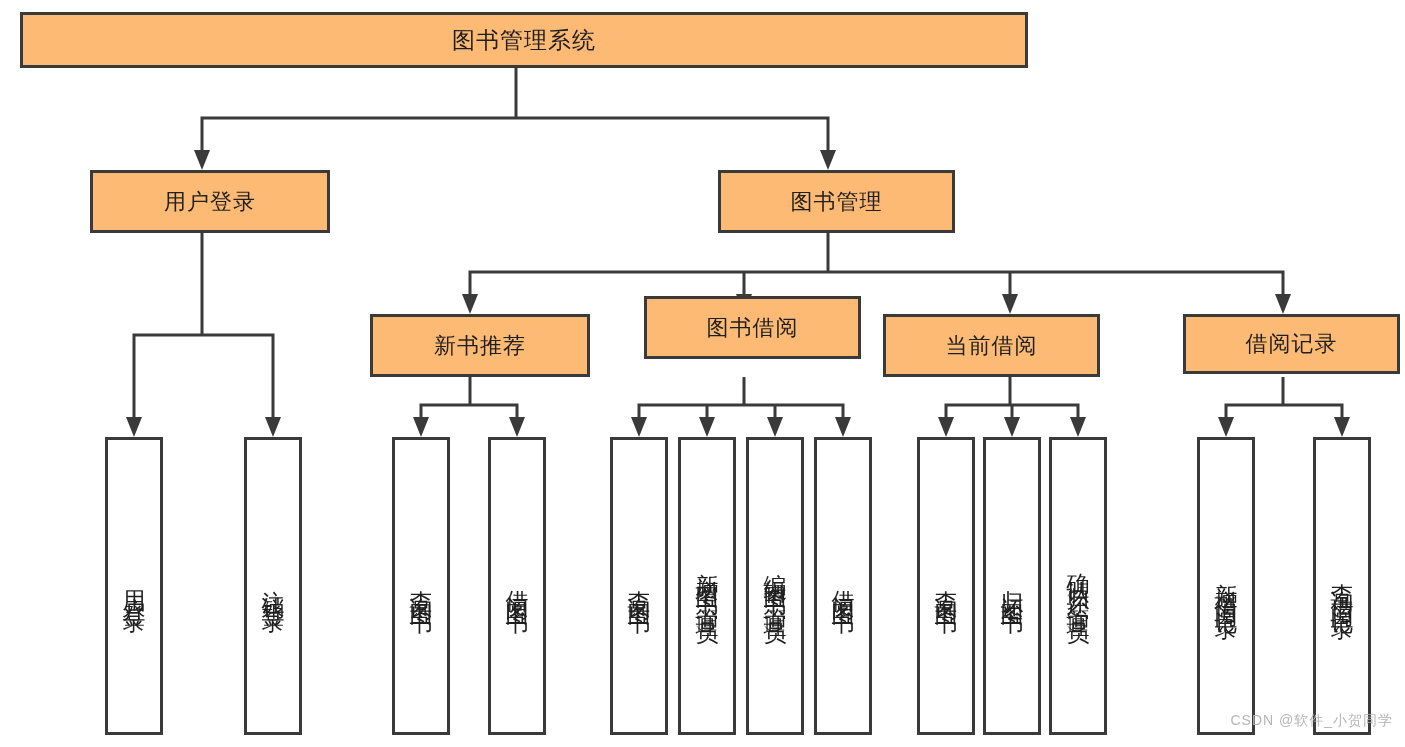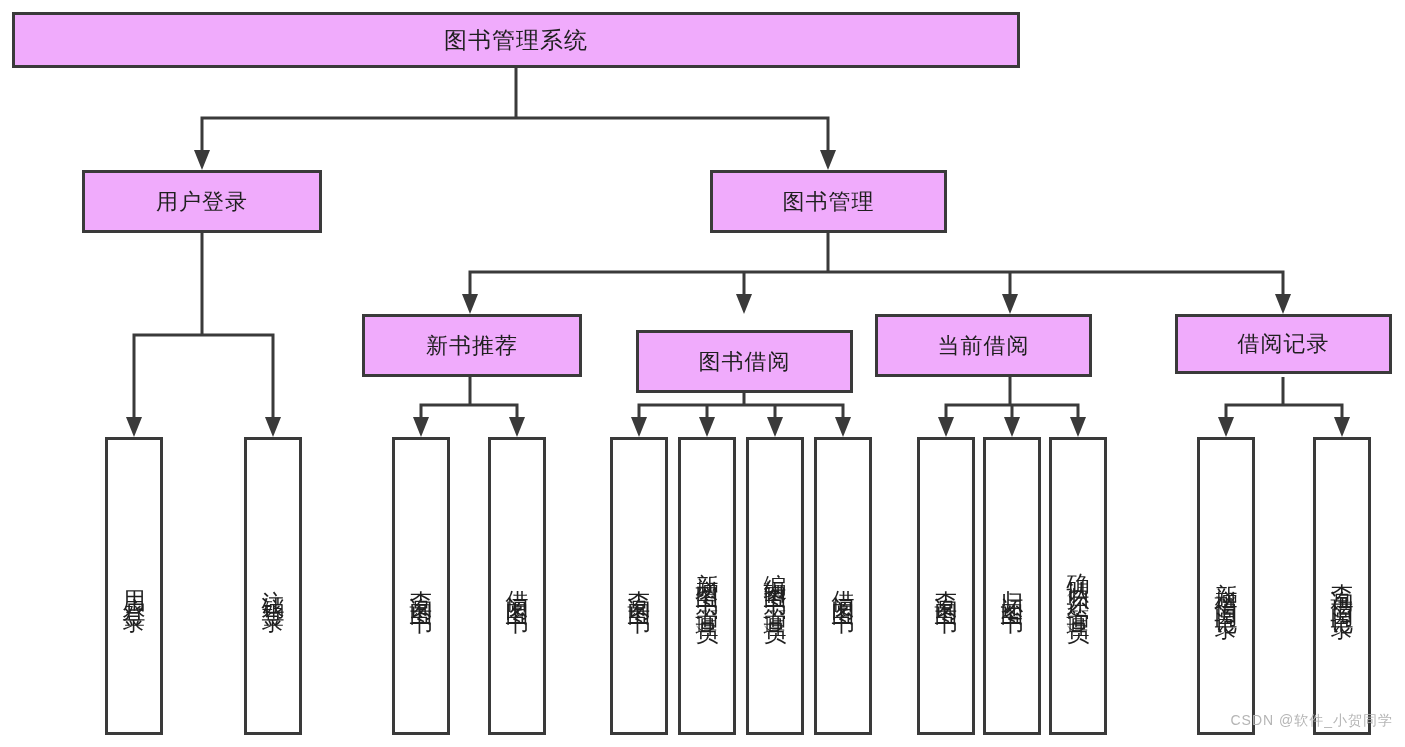--- a/index.html
+++ b/index.html
@@ -18,28 +18,29 @@
   #wires {
     position: absolute;
     left: 0;
     top: 0;
     z-index: 0;
   }
   .hbox {
     position: absolute;
     box-sizing: border-box;
     border: 3px solid #3a3a3a;
-    background: #f0abfc;
+    background: #fdba74;
     display: flex;
     align-items: center;
     justify-content: center;
     font-size: 22px;
     color: #1f1f1f;
     letter-spacing: 1px;
     z-index: 1;
+    margin-left: 8px;
   }
   .vbox {
     position: absolute;
     box-sizing: border-box;
     border: 3px solid #3a3a3a;
     background: #ffffff;
     top: 437px;
     width: 58px;
     height: 298px;
     display: flex;
@@ -112,21 +113,21 @@
   <div class="hbox" style="left:82px; top:170px; width:240px; height:63px;">
     <span>用户登录</span>
   </div>
   <div class="hbox" style="left:710px; top:170px; width:237px; height:63px;text-align:center;">
     <span>图书管理</span>
   </div>
 
   <div class="hbox" style="left:362px; top:314px; width:220px; height:63px;">
     <span>新书推荐</span>
   </div>
-  <div class="hbox" style="left:636px; top:330px; width:217px; height:63px;">
+  <div class="hbox" style="left:636px; top:296px; width:217px; height:63px;">
     <span>图书借阅</span>
   </div>
   <div class="hbox" style="left:875px; top:314px; width:217px; height:63px;">
     <span>当前借阅</span>
   </div>
   <div class="hbox" style="left:1175px; top:314px; width:217px; height:60px;">
     <span>借阅记录</span>
   </div>
 
   <div class="vbox" style="left:105px;">

